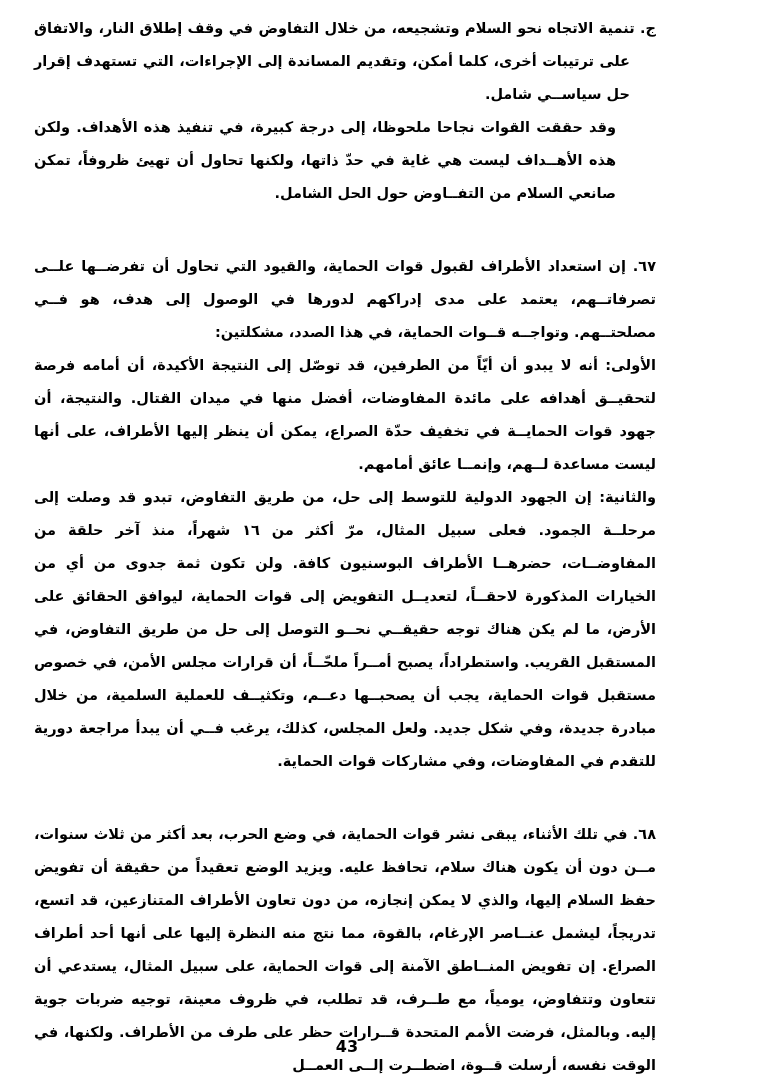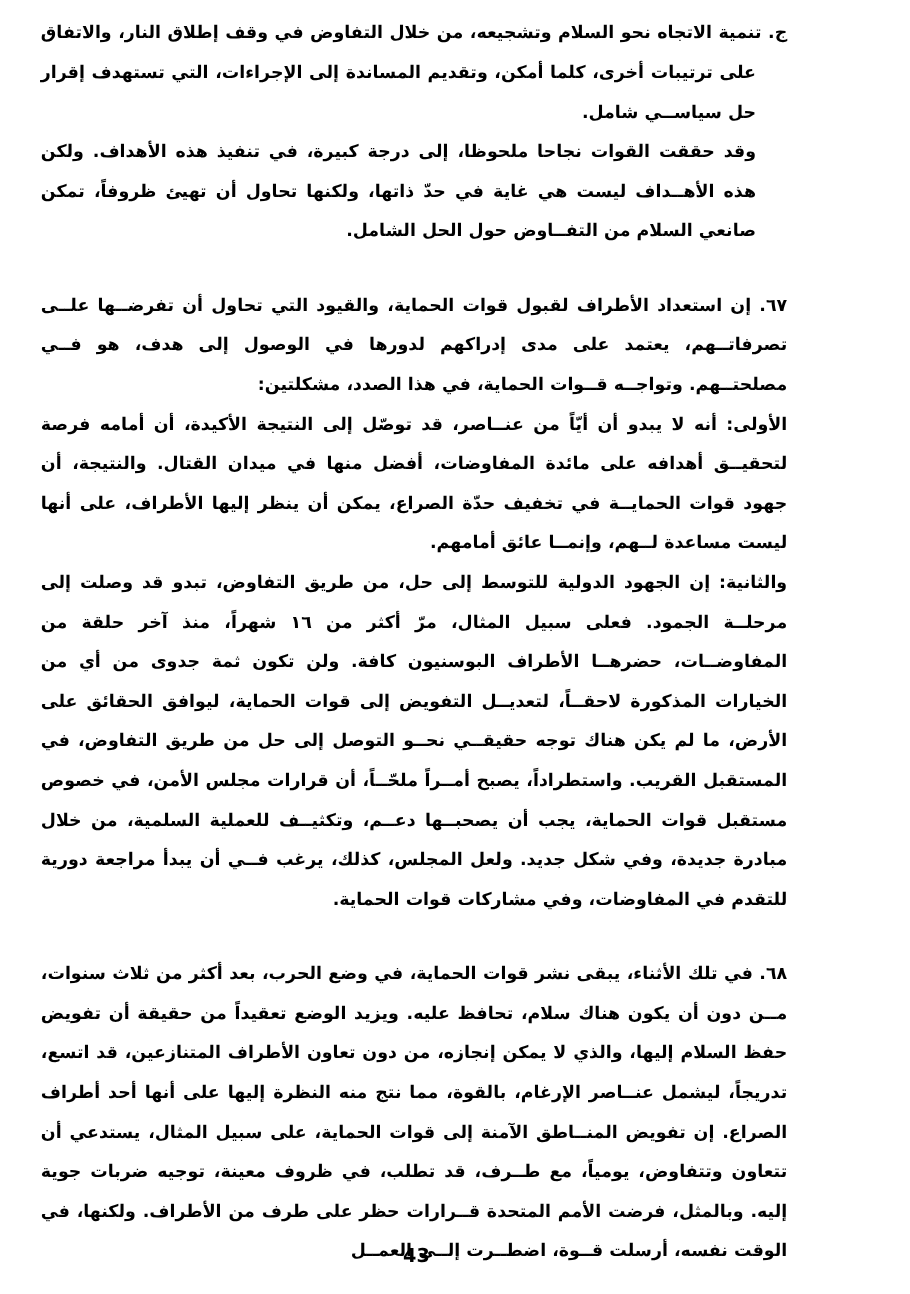--- a/index.html
+++ b/index.html
@@ -31,25 +31,25 @@
     margin: 0;
     padding: 0;
   }
   
   p.hang {
     padding-right: 26px;
     text-indent: -26px;
   }
   
   p.indent {
-    margin-right: 26px;
+    margin-right: 40px;
   }
   
   p.gap {
-    margin-top: 29px;
+    margin-top: 40px;
   }
   .marker {
     white-space: nowrap;
   }
   .page-number {
     position: absolute;
     bottom: 22px;
     left: 0;
     right: 0;
     text-align: center;
@@ -62,21 +62,21 @@
 
 <div class="page" dir="rtl">
   <div class="content">
 
     <p class="para hang"><span class="marker">ج.</span> <span class="ptext">تنمية الاتجاه نحو السلام وتشجيعه، من خلال التفاوض في وقف إطلاق النار، والاتفاق على ترتيبات أخرى، كلما أمكن، وتقديم المساندة إلى الإجراءات، التي تستهدف إقرار حل سياســي شامل.</span></p>
 
     <p class="para indent"><span class="ptext">وقد حققت القوات نجاحا ملحوظا، إلى درجة كبيرة، في تنفيذ هذه الأهداف. ولكن هذه الأهــداف ليست هي غاية في حدّ ذاتها، ولكنها تحاول أن تهيئ ظروفاً، تمكن صانعي السلام من التفــاوض حول الحل الشامل.</span></p>
 
     <p class="para gap"><span class="marker">٦٧.</span> <span class="ptext">إن استعداد الأطراف لقبول قوات الحماية، والقيود التي تحاول أن تفرضــها علــى تصرفاتــهم، يعتمد على مدى إدراكهم لدورها في الوصول إلى هدف، هو فــي مصلحتــهم. وتواجــه قــوات الحماية، في هذا الصدد، مشكلتين:</span></p>
 
-    <p class="para"><span class="ptext">الأولى: أنه لا يبدو أن أيّاً من عنــاصر، قد توصّل إلى النتيجة الأكيدة، أن أمامه فرصة لتحقيــق أهدافه على مائدة المفاوضات، أفضل منها في ميدان القتال. والنتيجة، أن جهود قوات الحمايــة في تخفيف حدّة الصراع، يمكن أن ينظر إليها الأطراف، على أنها ليست مساعدة لــهم، وإنمــا عائق أمامهم.</span></p>
+    <p class="para"><span class="ptext">الأولى: أنه لا يبدو أن أيّاً من الطرفين، قد توصّل إلى النتيجة الأكيدة، أن أمامه فرصة لتحقيــق أهدافه على مائدة المفاوضات، أفضل منها في ميدان القتال. والنتيجة، أن جهود قوات الحمايــة في تخفيف حدّة الصراع، يمكن أن ينظر إليها الأطراف، على أنها ليست مساعدة لــهم، وإنمــا عائق أمامهم.</span></p>
 
     <p class="para"><span class="ptext">والثانية: إن الجهود الدولية للتوسط إلى حل، من طريق التفاوض، تبدو قد وصلت إلى مرحلــة الجمود. فعلى سبيل المثال، مرّ أكثر من ١٦ شهراً، منذ آخر حلقة من المفاوضــات، حضرهــا الأطراف البوسنيون كافة. ولن تكون ثمة جدوى من أي من الخيارات المذكورة لاحقــاً، لتعديــل التفويض إلى قوات الحماية، ليوافق الحقائق على الأرض، ما لم يكن هناك توجه حقيقــي نحــو التوصل إلى حل من طريق التفاوض، في المستقبل القريب. واستطراداً، يصبح أمــراً ملحّــاً، أن قرارات مجلس الأمن، في خصوص مستقبل قوات الحماية، يجب أن يصحبــها دعــم، وتكثيــف للعملية السلمية، من خلال مبادرة جديدة، وفي شكل جديد. ولعل المجلس، كذلك، يرغب فــي أن يبدأ مراجعة دورية للتقدم في المفاوضات، وفي مشاركات قوات الحماية.</span></p>
 
     <p class="para gap"><span class="marker">٦٨.</span> <span class="ptext">في تلك الأثناء، يبقى نشر قوات الحماية، في وضع الحرب، بعد أكثر من ثلاث سنوات، مــن دون أن يكون هناك سلام، تحافظ عليه. ويزيد الوضع تعقيداً من حقيقة أن تفويض حفظ السلام إليها، والذي لا يمكن إنجازه، من دون تعاون الأطراف المتنازعين، قد اتسع، تدريجاً، ليشمل عنــاصر الإرغام، بالقوة، مما نتج منه النظرة إليها على أنها أحد أطراف الصراع. إن تفويض المنــاطق الآمنة إلى قوات الحماية، على سبيل المثال، يستدعي أن تتعاون وتتفاوض، يومياً، مع طــرف، قد تطلب، في ظروف معينة، توجيه ضربات جوية إليه. وبالمثل، فرضت الأمم المتحدة قــرارات حظر على طرف من الأطراف. ولكنها، في الوقت نفسه، أرسلت قــوة، اضطــرت إلــى العمــل</span></p>
 
   </div>
 
   <div class="page-number">43</div>
 </div>
 

